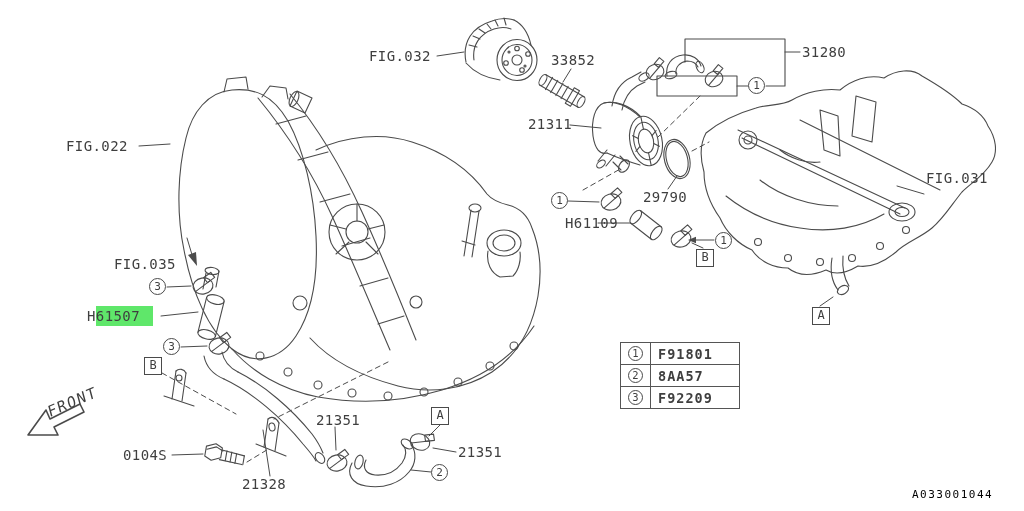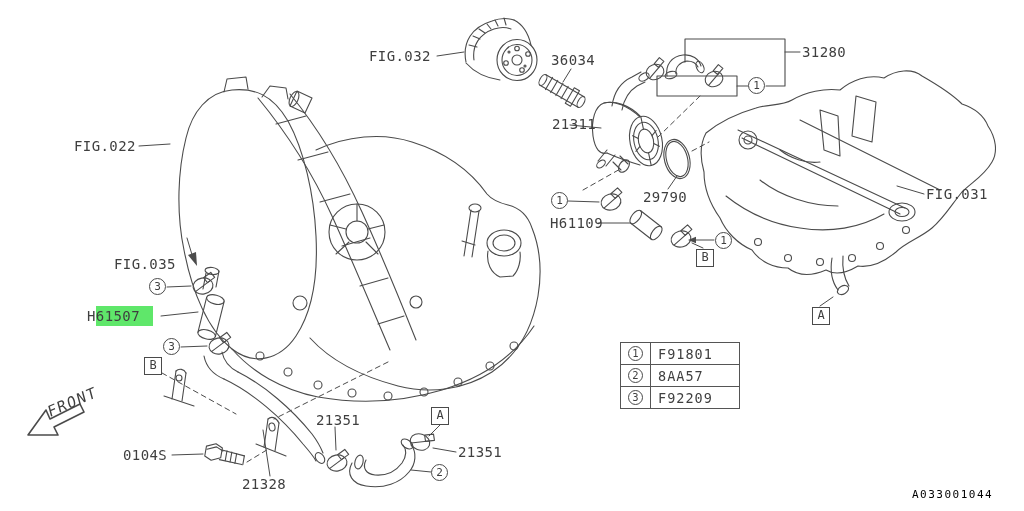--- a/index.html
+++ b/index.html
@@ -17,21 +17,21 @@
   .cbox{position:absolute;width:18px;height:18px;border:1.3px solid #4a4a4a;
         font-size:12px;line-height:15px;text-align:center;color:#3f3f3f;box-sizing:border-box;background:#fff;}
   .hl{position:absolute;left:96px;top:306px;width:57px;height:20px;background:#5fe76a;}
   .front{left:46px;top:393px;transform:rotate(-23deg) skewX(-8deg);font-size:15px;letter-spacing:1.5px;}
   .doc{left:912px;top:488px;color:#000000;font-size:11px;letter-spacing:1.5px;}
   .legend{position:absolute;left:620px;top:342px;width:118px;border:1.5px solid #555;background:#fff;}
   .legend-row{display:flex;height:21px;align-items:center;}
   .legend-row + .legend-row{border-top:1.5px solid #555;}
   .legend-numcell{width:29px;height:100%;border-right:1.5px solid #555;display:flex;align-items:center;justify-content:center;}
   .cnum-sm{width:15px;height:15px;border:1.2px solid #4a4a4a;border-radius:50%;font-size:10.5px;line-height:13px;text-align:center;color:#3f3f3f;box-sizing:border-box;}
-  .legend-code{padding-left:7px;font-size:13.5px;color:#3f3f3f;letter-spacing:1px;}
+  .legend-code{padding-left:7px;font-size:13.5px;color:#3f3f3f;letter-spacing:1px;font-weight:bold;}
 </style>
 </head>
 <body>
 
 <div class="stage">
 
   <svg class="art" width="1024" height="511" viewBox="0 0 1024 511">
 
     <g>
       <path d="M 232,90 C 208,92 192,112 186,138 C 178,170 176,212 184,250 C 192,292 208,330 232,349 C 254,366 280,360 296,336 C 312,312 318,276 316,236 C 314,194 304,150 288,121 C 272,94 254,88 232,90 Z"></path>
@@ -280,27 +280,27 @@
       <path class="lead" d="M 187,238 L 193,258"></path>
       <path class="fill" d="M 197,266 L 188,255 L 196,252 Z"></path>
     </g>
 
     <g>
       <path class="bold" d="M 28,435 L 46,410 L 50,419 L 80,404 L 84,412 L 54,427 L 58,435 Z"></path>
     </g>
   </svg>
 
   <div class="lbl" style="left:369px;top:48px">FIG.032</div>
-  <div class="lbl" style="left:551px;top:52px">36034</div>
-  <div class="lbl" style="left:552px;top:116px">21311</div>
+  <div class="lbl" style="left:551px;top:52px">33852</div>
+  <div class="lbl" style="left:528px;top:116px">21311</div>
   <div class="lbl" style="left:802px;top:44px">31280</div>
-  <div class="lbl" style="left:926px;top:186px">FIG.031</div>
+  <div class="lbl" style="left:926px;top:170px">FIG.031</div>
   <div class="lbl" style="left:643px;top:189px">29790</div>
-  <div class="lbl" style="left:550px;top:215px">H61109</div>
-  <div class="lbl" style="left:74px;top:138px">FIG.022</div>
+  <div class="lbl" style="left:565px;top:215px">H61109</div>
+  <div class="lbl" style="left:66px;top:138px">FIG.022</div>
   <div class="lbl" style="left:114px;top:256px">FIG.035</div>
   <div class="hl"></div>
   <div class="lbl" style="left:87px;top:308px">H61507</div>
   <div class="lbl" style="left:123px;top:447px">0104S</div>
   <div class="lbl" style="left:242px;top:476px">21328</div>
   <div class="lbl" style="left:316px;top:412px">21351</div>
   <div class="lbl" style="left:458px;top:444px">21351</div>
   <div class="lbl front">FRONT</div>
   <div class="lbl doc">A033001044</div>
 

